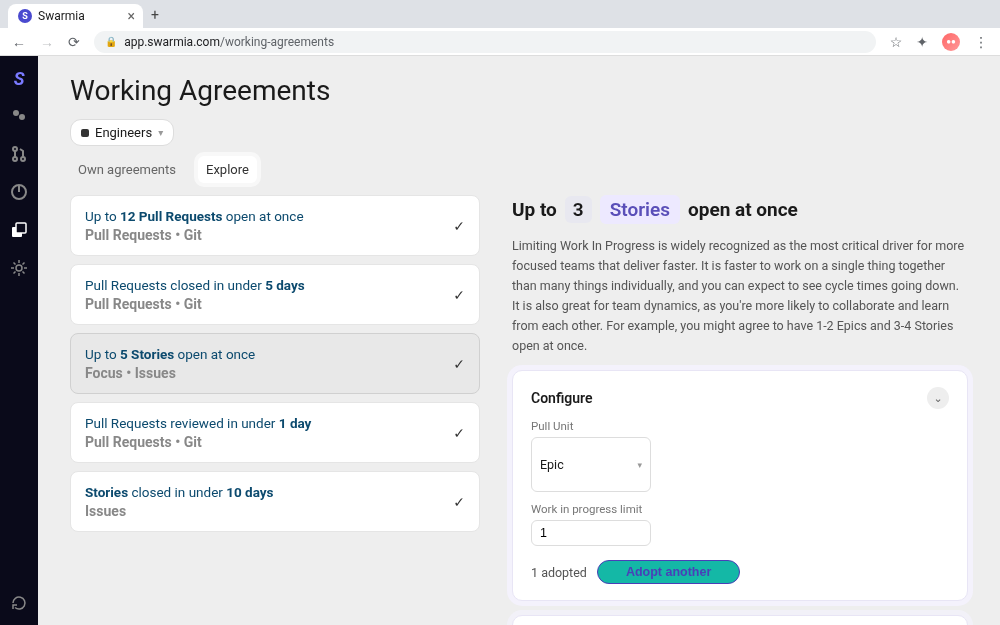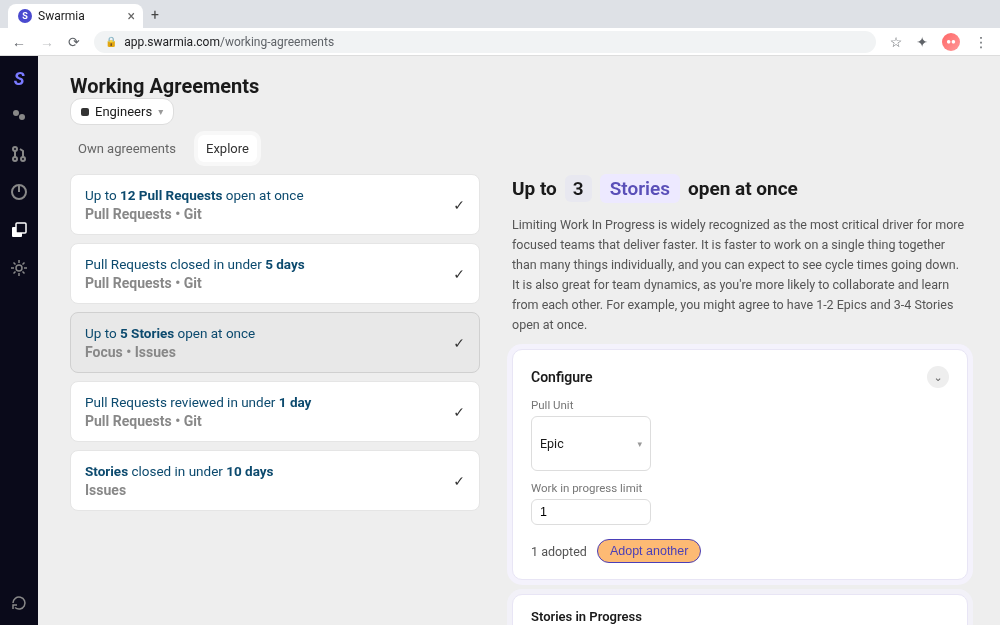--- a/index.html
+++ b/index.html
@@ -24,21 +24,21 @@
     
     
     .app { display: flex; height: calc(625px - 56px); }
     .sidebar { width: 38px; background: #0a0a1a; display: flex; flex-direction: column; align-items: center; padding-top: 12px; gap: 18px; }
     .side-icon { width: 20px; height: 20px; color: #888; display: flex; align-items: center; justify-content: center; }
     .side-icon.active { color: #fff; }
     .side-icon.bottom { margin-top: auto; margin-bottom: 12px; }
     .side-logo { color: #7a7aff; font-size: 18px; font-weight: bold; font-style: italic; }
     
     .content { flex: 1; background: #eeeeee; padding: 18px 32px; overflow-y: auto; }
-    .page-title { font-size: 20px; font-weight: 700; }
+    .page-title { font-size: 28px; font-weight: 400; margin-bottom: 12px; }
     .team-selector { background: #fff; border: 1px solid #ddd; border-radius: 11px; padding: 5px 10px; display: inline-flex; align-items: center; gap: 6px; font-size: 13px; margin-bottom: 10px; }
     .team-dot { width: 8px; height: 8px; background: #333; border-radius: 2px; }
     .team-chev { color: #999; font-size: 10px; }
     .tabs { display: flex; gap: 14px; margin-bottom: 12px; font-size: 13px; }
     .tab-item { color: #666; padding: 6px 8px; }
     .tab-item.active { background: #fff; border-radius: 6px; color: #333; box-shadow: 0 0 0 4px rgba(255,255,255,0.6); }
     
     .two-col { display: flex; gap: 32px; }
     .left-col { width: 410px; }
     .right-col { flex: 1; }
@@ -56,21 +56,21 @@
     .detail-desc { font-size: 12.5px; color: #555; line-height: 1.6; margin-bottom: 14px; }
     
     .configure-box { background: #fff; border: 1px solid #e8e5f5; border-radius: 10px; padding: 16px 18px; box-shadow: 0 0 0 5px rgba(245,243,255,0.8); margin-bottom: 14px; }
     .configure-header { display: flex; justify-content: space-between; align-items: center; margin-bottom: 10px; }
     .configure-title { font-size: 14px; font-weight: 600; }
     .collapse-btn { width: 22px; height: 22px; background: #eee; border-radius: 50%; display: flex; align-items: center; justify-content: center; font-size: 11px; color: #666; }
     .field-label { font-size: 11.5px; color: #777; margin-bottom: 4px; }
     .field-select { width: 120px; border: 1px solid #ddd; border-radius: 6px; padding: 19px 8px; font-size: 12.5px; display: flex; justify-content: space-between; align-items: center; margin-bottom: 10px; }
     .field-input { width: 120px; border: 1px solid #ddd; border-radius: 6px; padding: 5px 8px; font-size: 12.5px; margin-bottom: 14px; }
     .adopt-row { display: flex; align-items: center; gap: 10px; font-size: 12.5px; color: #555; }
-    .adopt-btn { border: 1.5px solid #4a3fb8; color: #4a3fb8; background: #fdba74; border-radius: 14px; padding: 4px 12px; font-size: 12.5px; font-weight: 400; }
+    .adopt-btn { border: 1.5px solid #4a3fb8; color: #4a3fb8; background: #14b8a6; border-radius: 14px; padding: 4px 28px; font-size: 12.5px; font-weight: 700; }
     
     .chart-box { background: #fff; border: 1px solid #e8e5f5; border-radius: 10px; padding: 14px 18px; box-shadow: 0 0 0 5px rgba(245,243,255,0.6); }
     .chart-title { font-size: 13px; font-weight: 600; margin-bottom: 10px; }
     .chart-area { position: relative; height: 150px; }
     .y-axis { position: absolute; left: 0; top: 0; height: 120px; display: flex; flex-direction: column; justify-content: space-between; font-size: 9px; color: #888; width: 12px; text-align: right; }
     .plot { position: absolute; left: 18px; right: 0; top: 0; height: 120px; border-left: 1px solid #ccc; border-bottom: 1px solid #ccc; }
     .gridline { position: absolute; left: 0; right: 0; border-top: 1px solid #eee; }
     svg.line-chart { position: absolute; left: 0; top: 0; width: 100%; height: 100%; overflow: visible; }
   </style>
 </head>

